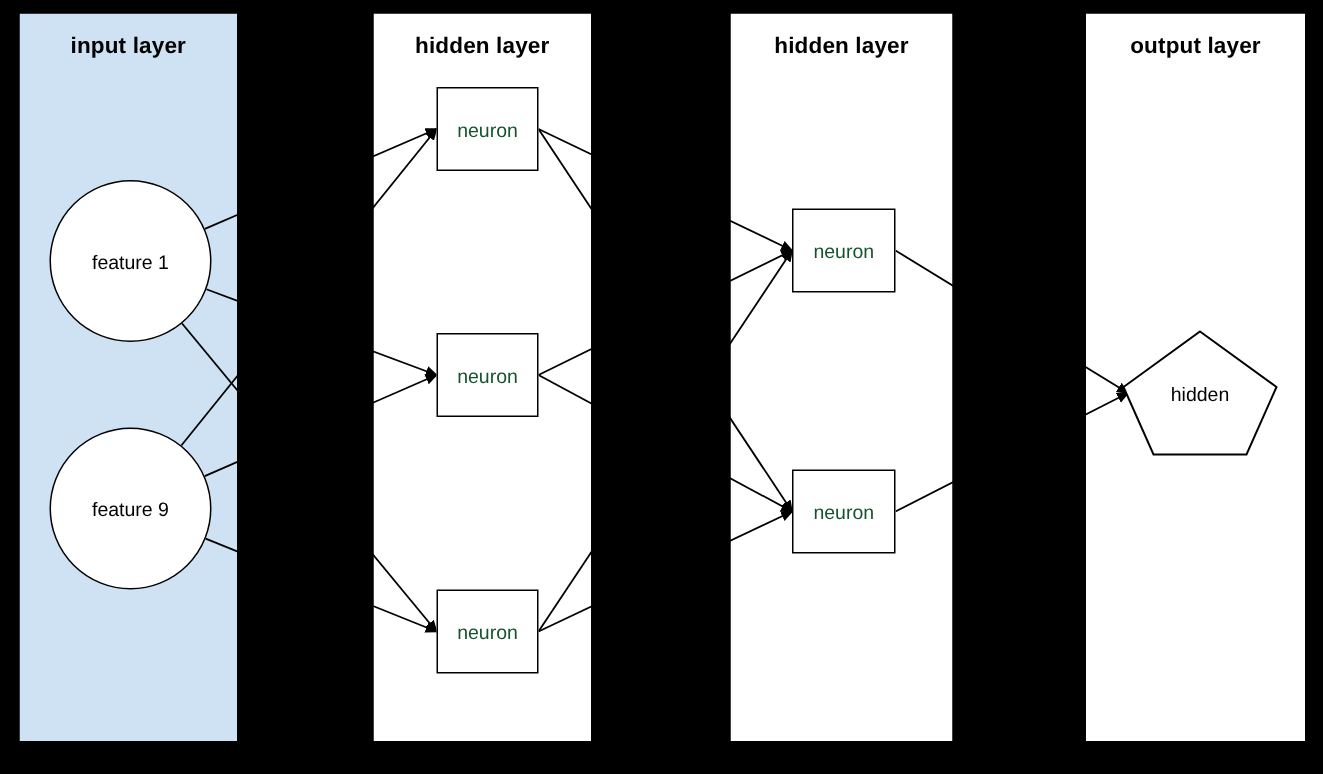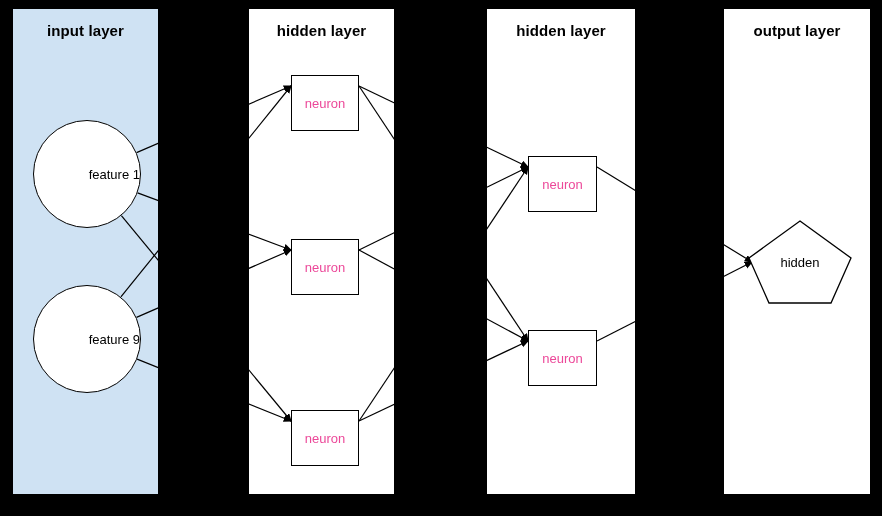--- a/index.html
+++ b/index.html
@@ -39,35 +39,34 @@
     pointer-events: none;
   }
   .node-circle {
     position: absolute;
     box-sizing: border-box;
     border: 1.3px solid #000000;
     background: #ffffff;
     border-radius: 50%;
     display: flex;
     align-items: center;
-    justify-content: flex-end;
+    justify-content: center;
     font-size: 13px;
     color: #000000;
   }
   .node-box {
     position: absolute;
     box-sizing: border-box;
     border: 1.3px solid #000000;
     background: #ffffff;
     display: flex;
     align-items: center;
     justify-content: center;
     font-size: 13px;
-    color: #ec4899;
-    margin-top: 17px;
+    color: #14532d;
   }
   .node-pent {
     position: absolute;
     display: flex;
     align-items: center;
     justify-content: center;
     font-size: 13px;
     color: #000000;
   }
   .node-pent svg {

